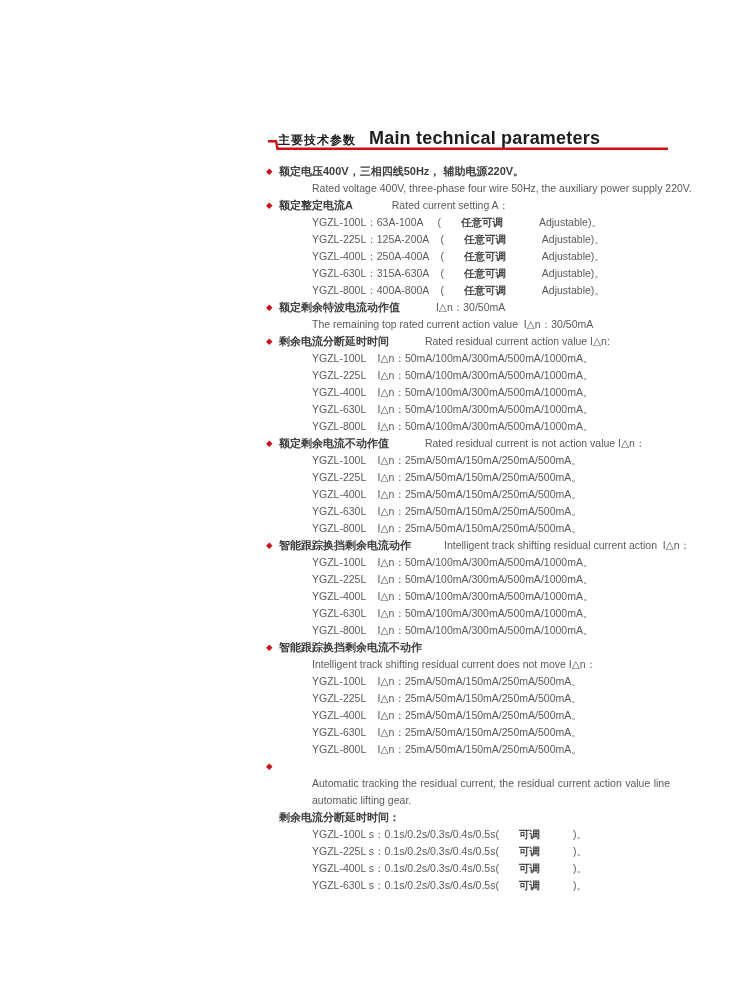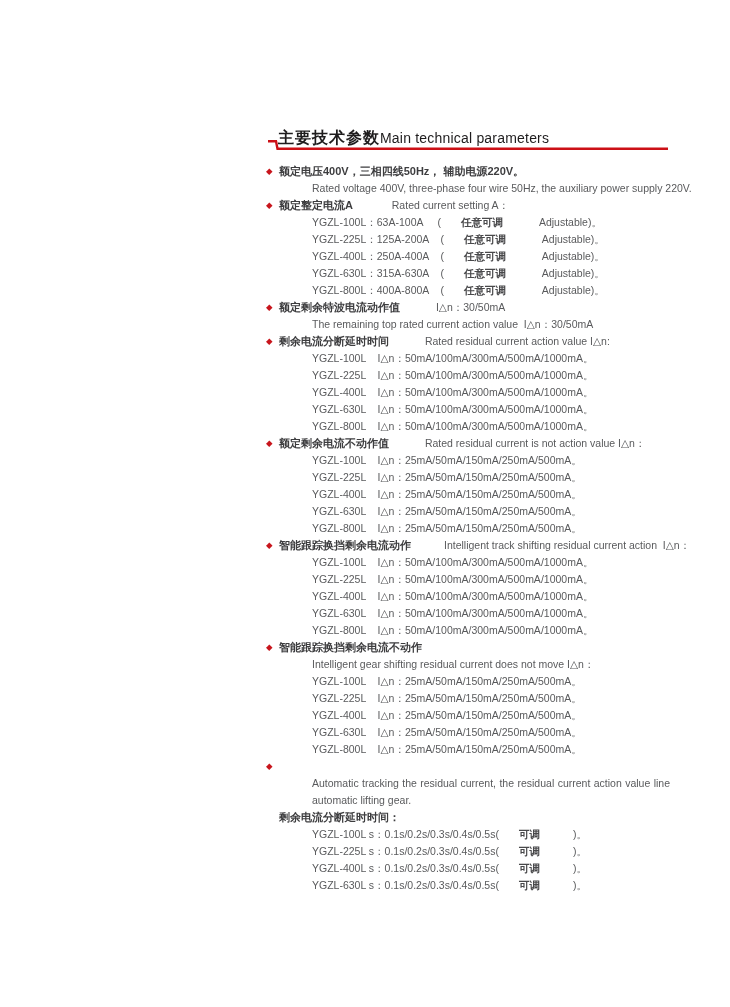--- a/index.html
+++ b/index.html
@@ -9,25 +9,25 @@
     background:#ffffff;
     overflow:hidden;
     font-family:"Liberation Sans","DejaVu Sans",sans-serif;
   }
   
   .title-row {
     position:absolute; left:278px; top:128px; height:20px;
     white-space:nowrap;
   }
   .title-zh {
-    font-size:16px; font-weight:bold; color:#1e1c1d; letter-spacing:1px;
+    font-size:12px; font-weight:bold; color:#1e1c1d; letter-spacing:1px;
     font-family:"DejaVu Sans",sans-serif;
   }
   .title-en {
-    font-size:14px; font-weight:normal; color:#1e1c1d; 
+    font-size:18px; font-weight:bold; color:#1e1c1d; margin-left:13px;
     letter-spacing:0.2px;
   }
   .underline-svg { position:absolute; left:265px; top:138px; }
   
   .content {
     position:absolute; left:266px; top:163px; width:404px;
   }
   .line {
     position:relative; display:block;
     height:17px; line-height:17px;
@@ -89,21 +89,21 @@
       <div class="line"><span class="seg-e">YGZL-400L    I△n：25mA/50mA/150mA/250mA/500mA。</span></div>
       <div class="line"><span class="seg-e">YGZL-630L    I△n：25mA/50mA/150mA/250mA/500mA。</span></div>
       <div class="line"><span class="seg-e">YGZL-800L    I△n：25mA/50mA/150mA/250mA/500mA。</span></div>
       <div class="line"><span class="bullet">◆</span><span class="seg-h">智能跟踪换挡剩余电流动作</span><span class="seg-e">Intelligent track shifting residual current action  I△n：</span></div>
       <div class="line"><span class="seg-e">YGZL-100L    I△n：50mA/100mA/300mA/500mA/1000mA。</span></div>
       <div class="line"><span class="seg-e">YGZL-225L    I△n：50mA/100mA/300mA/500mA/1000mA。</span></div>
       <div class="line"><span class="seg-e">YGZL-400L    I△n：50mA/100mA/300mA/500mA/1000mA。</span></div>
       <div class="line"><span class="seg-e">YGZL-630L    I△n：50mA/100mA/300mA/500mA/1000mA。</span></div>
       <div class="line"><span class="seg-e">YGZL-800L    I△n：50mA/100mA/300mA/500mA/1000mA。</span></div>
       <div class="line"><span class="bullet">◆</span><span class="seg-h">智能跟踪换挡剩余电流不动作</span></div>
-      <div class="line"><span class="seg-e">Intelligent gear shifting residual current does not move I△n：</span></div>
+      <div class="line"><span class="seg-e">Intelligent track shifting residual current does not move I△n：</span></div>
       <div class="line"><span class="seg-e">YGZL-100L    I△n：25mA/50mA/150mA/250mA/500mA。</span></div>
       <div class="line"><span class="seg-e">YGZL-225L    I△n：25mA/50mA/150mA/250mA/500mA。</span></div>
       <div class="line"><span class="seg-e">YGZL-400L    I△n：25mA/50mA/150mA/250mA/500mA。</span></div>
       <div class="line"><span class="seg-e">YGZL-630L    I△n：25mA/50mA/150mA/250mA/500mA。</span></div>
       <div class="line"><span class="seg-e">YGZL-800L    I△n：25mA/50mA/150mA/250mA/500mA。</span></div>
       <div class="line"><span class="bullet">◆</span></div>
       <div class="line justify"><span class="seg-e">Automatic tracking the residual current, the residual current action value line</span></div>
       <div class="line"><span class="seg-e">automatic lifting gear.</span></div>
       <div class="line"><span class="seg-h">剩余电流分断延时时间：</span></div>
       <div class="line"><span class="seg-e">YGZL-100L s：0.1s/0.2s/0.3s/0.4s/0.5s(</span><span class="seg-c">可调</span><span class="seg-e">)。</span></div>

